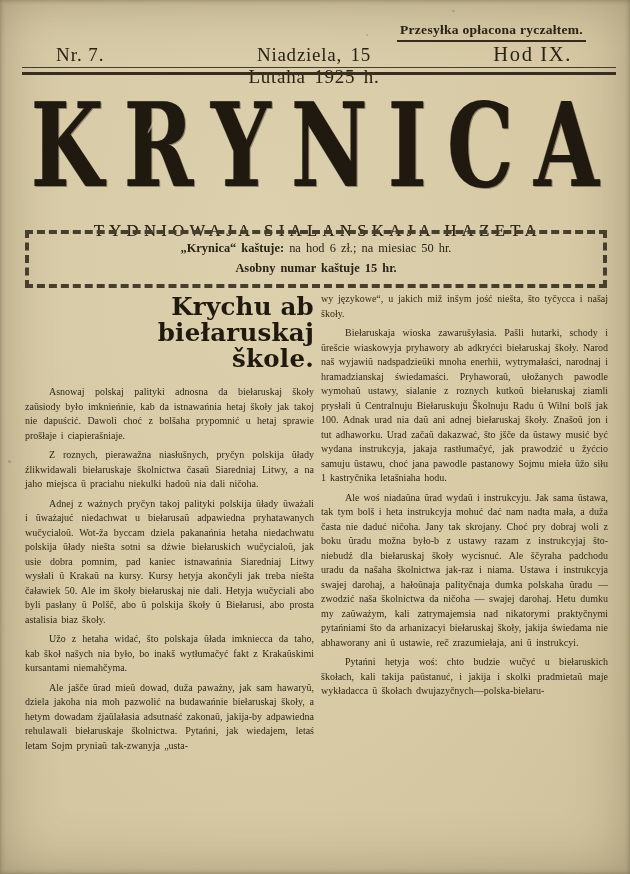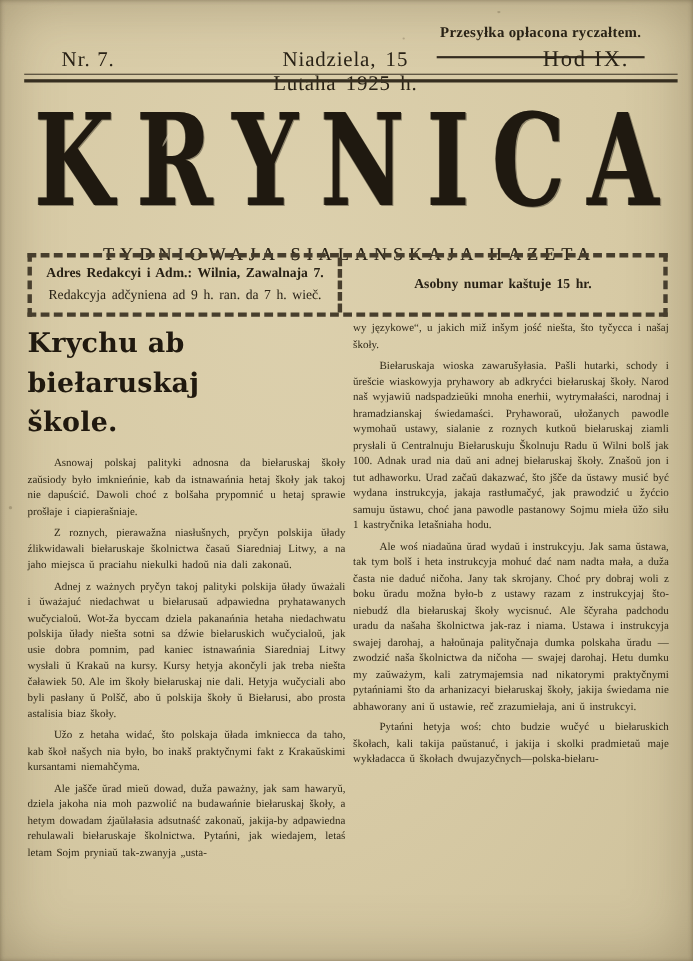--- a/index.html
+++ b/index.html
@@ -9,21 +9,21 @@
       radial-gradient(ellipse at 42% 28%, #dcd0ad 0%, #d7caa5 55%, #cec19b 100%);
     box-shadow:inset 0 0 55px rgba(92,76,48,.38), inset 0 0 5px rgba(60,48,30,.45);
     font-family:"Liberation Serif", serif;
     color:#2e2719;
   }
   
   .mailing{
     position:absolute;top:22px;left:0;right:44px;text-align:right;
     font-size:13.5px;font-weight:bold;letter-spacing:.02em;color:#292216;
   }
-  .mailing .u{border-bottom:2px solid #332b1f;padding:0 3px 14px 3px;margin-left:36px;}
+  .mailing .u{border-bottom:2px solid #332b1f;padding:0 3px 3px 3px;margin-left:36px;}
   
   .issue-row{
     position:absolute;top:43px;left:24px;right:18px;display:flex;align-items:baseline;
     font-size:19px;color:#292216;justify-content:space-between;
   }
   .issue-no{flex:0 0 170px;padding-left:32px;letter-spacing:.05em;}
   .issue-date{flex:1;text-align:center;letter-spacing:.04em;word-spacing:3px;}
   .issue-year{flex:0 0 170px;text-align:right;padding-right:40px;font-size:20.5px;letter-spacing:.08em;}
   .double-rule{
     position:absolute;top:67px;left:22px;right:14px;height:3.5px;
@@ -56,22 +56,22 @@
     padding:2px 6px;word-spacing:2px;
   }
   .info-left{flex:0 0 49.2%;border-right:4px dashed #473e2d;box-sizing:border-box;}
   .info-right{flex:1;}
   .b{font-weight:bold;}
   
   .col{position:absolute;width:289px;}
   .col-left{top:294px;left:25px;}
   .col-right{top:292px;left:321px;width:287px;}
   .article-title{
-    text-align:left;font-family:"DejaVu Serif", serif;font-weight:bold;
-    font-size:24.5px;line-height:36px;color:#20190f;margin:0 0 13px 0;
+    text-align:right;font-family:"DejaVu Serif", serif;font-weight:bold;
+    font-size:24.5px;line-height:26px;color:#20190f;margin:0 0 13px 0;
     letter-spacing:.01em;
   }
   .col p{
     margin:0 0 5px 0;font-size:10px;line-height:14.5px;
     text-align:justify;text-indent:24px;word-spacing:1.6px;
     color:#2f2818;
   }
   .col p.no-indent{text-indent:0;}
   
   .speck{position:absolute;border-radius:50%;background:rgba(70,58,38,.25);pointer-events:none;}
@@ -94,41 +94,38 @@
     <span class="issue-date">Niadziela, 15 Lutaha 1925 h.</span>
     <span class="issue-year">Hod IX.</span>
   </div>
 
   <div class="double-rule"></div>
 
   <div class="masthead">KRYNICA</div>
   <div class="subtitle">TYDNIOWAJA SIALANSKAJA HAZETA</div>
 
   <div class="info-box">
-    <div class="info-half info-left">
+    <div class="info-half info-right">
       <div>
-        <span class="b">Adres Redakcyi i Adm.:</span>
-        <span class="b">Wilnia, Zawalnaja 7.</span>
+        <span class="b">„Krynica“ kaštuje:</span>
+        <span>na hod 6 zł.; na miesiac 50 hr.</span>
       </div>
-      <div>Redakcyja adčyniena ad 9 h. ran. da 7 h. wieč.</div>
-    </div>
-    <div class="info-half info-right">
       <div class="b">Asobny numar kaštuje 15 hr.</div>
     </div>
   </div>
 
   <div class="col col-left">
     <h1 class="article-title">
       <span>Krychu ab biełaruskaj</span><br>
       <span>škole.</span>
     </h1>
     <p>Asnowaj polskaj palityki adnosna da biełaruskaj škoły zaŭsiody było imknieńnie, kab da istnawańnia hetaj škoły jak takoj nie dapuścić. Dawoli choć z bolšaha prypomnić u hetaj sprawie prošłaje i ciapierašniaje.</p>
-    <p>Z roznych, pierawažna niasłušnych, pryčyn polskija ŭłady źlikwidawali biełaruskaje školnictwa časaŭ Siaredniaj Litwy, a na jaho miejsca ŭ praciahu niekulki hadoŭ nia dali zakonaŭ.</p>
+    <p>Z roznych, pierawažna niasłušnych, pryčyn polskija ŭłady źlikwidawali biełaruskaje školnictwa časaŭ Siaredniaj Litwy, a na jaho miejsca ŭ praciahu niekulki hadoŭ nia dali ničoha.</p>
     <p>Adnej z ważnych pryčyn takoj palityki polskija ŭłady ŭważali i ŭważajuć niedachwat u biełarusaŭ adpawiedna pryhatawanych wučycialoŭ. Wot-ža byccam dziela pakanańnia hetaha niedachwatu polskija ŭłady niešta sotni sa dźwie biełaruskich wučycialoŭ, jak usie dobra pomnim, pad kaniec istnawańnia Siaredniaj Litwy wysłali ŭ Krakaŭ na kursy. Kursy hetyja akončyli jak treba niešta čaławiek 50. Ale im škoły biełaruskaj nie dali. Hetyja wučyciali abo byli pasłany ŭ Polšč, abo ŭ polskija škoły ŭ Biełarusi, abo prosta astalisia biaz škoły.</p>
-    <p>Užo z hetaha widać, što polskaja ŭłada imkniecca da taho, kab škoł našych nia było, bo inakš praktyčnymi fakt z Krakaŭskimi kursantami niemahčyma.</p>
+    <p>Užo z hetaha widać, što polskaja ŭłada imkniecca da taho, kab škoł našych nia było, bo inakš wytłumačyć fakt z Krakaŭskimi kursantami niemahčyma.</p>
     <p>Ale jašče ŭrad mieŭ dowad, duža paważny, jak sam hawaryŭ, dziela jakoha nia moh pazwolić na budawańnie biełaruskaj škoły, a hetym dowadam źjaŭlałasia adsutnaść zakonaŭ, jakija-by adpawiedna rehulawali biełaruskaje školnictwa. Pytańni, jak wiedajem, letaś letam Sojm pryniaŭ tak-zwanyja „usta-</p>
   </div>
 
   <div class="col col-right">
     <p class="no-indent">wy językowe“, u jakich miž inšym jość niešta, što tyčycca i našaj škoły.</p>
     <p>Biełaruskaja wioska zawarušyłasia. Pašli hutarki, schody i ŭrešcie wiaskowyja pryhawory ab adkryćci biełaruskaj škoły. Narod naš wyjawiŭ nadspadzieŭki mnoha enerhii, wytrymałaści, narodnaj i hramadzianskaj świedamaści. Pryhaworaŭ, ułožanych pawodle wymohaŭ ustawy, sialanie z roznych kutkoŭ biełaruskaj ziamli prysłali ŭ Centralnuju Biełaruskuju Školnuju Radu ŭ Wilni bolš jak 100. Adnak urad nia daŭ ani adnej biełaruskaj škoły. Znašoŭ jon i tut adhaworku. Urad začaŭ dakazwać, što jšče da ŭstawy musić być wydana instrukcyja, jakaja rastłumačyć, jak prawodzić u žyćcio samuju ŭstawu, choć jana pawodle pastanowy Sojmu mieła ŭžo siłu 1 kastryčnika letašniaha hodu.</p>
     <p>Ale woś niadaŭna ŭrad wydaŭ i instrukcyju. Jak sama ŭstawa, tak tym bolš i heta instrukcyja mohuć dać nam nadta mała, a duža časta nie daduć ničoha. Jany tak skrojany. Choć pry dobraj woli z boku ŭradu možna było-b z ustawy razam z instrukcyjaj što-niebudź dla biełaruskaj škoły wycisnuć. Ale ščyraha padchodu uradu da našaha školnictwa jak-raz i niama. Ustawa i instrukcyja swajej darohaj, a hałoŭnaja palityčnaja dumka polskaha ŭradu — zwodzić naša školnictwa da ničoha — swajej darohaj. Hetu dumku my zaŭważym, kali zatrymajemsia nad nikatorymi praktyčnymi pytańniami što da arhanizacyi biełaruskaj škoły, jakija świedama nie abhaworany ani ŭ ustawie, reč zrazumiełaja, ani ŭ instrukcyi.</p>
     <p>Pytańni hetyja woś: chto budzie wučyć u biełaruskich škołach, kali takija paŭstanuć, i jakija i skolki pradmietaŭ maje wykładacca ŭ škołach dwujazyčnych—polska-biełaru-</p>
   </div>
 

